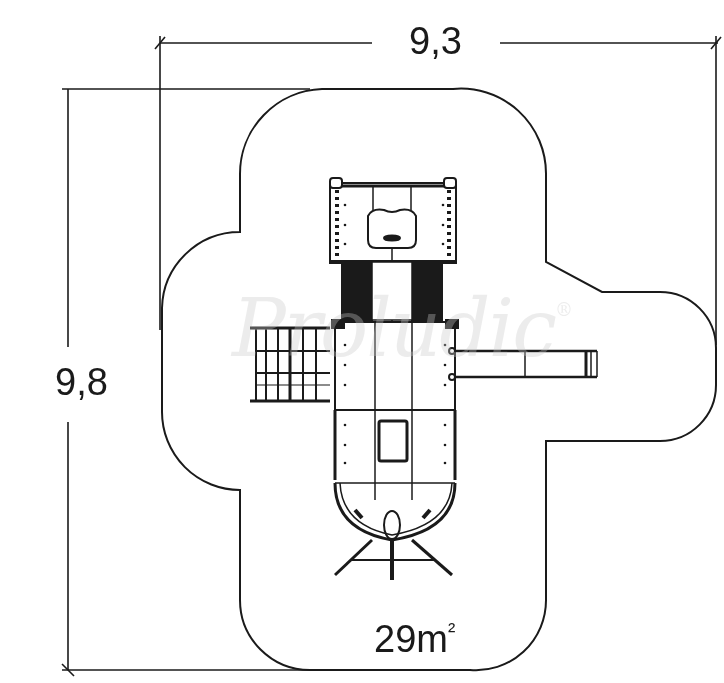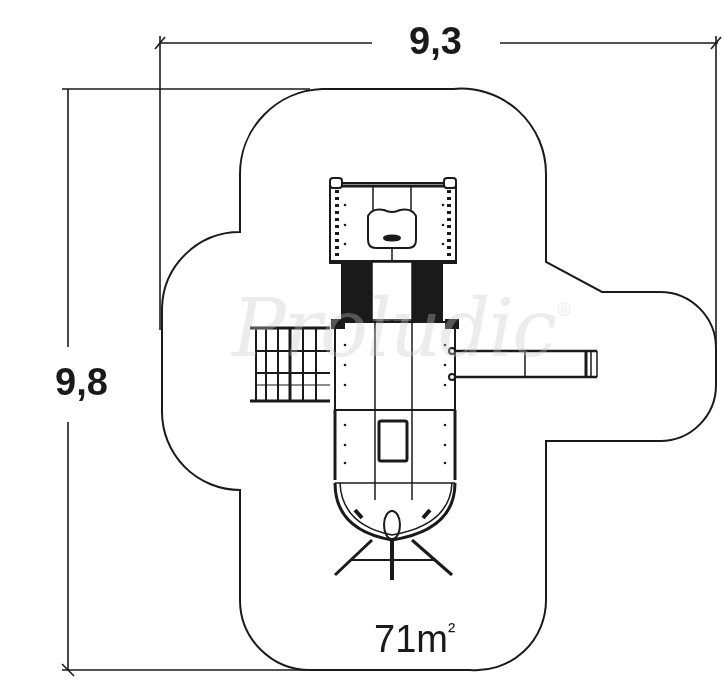--- a/index.html
+++ b/index.html
@@ -1,18 +1,18 @@
 <!DOCTYPE html>
 <html><head>
 <meta charset="utf-8">
 <style>
   html, body { margin:0; padding:0; background:#ffffff; }
   body { width:724px; height:683px; position:relative; overflow:hidden; font-family:"Liberation Sans", sans-serif; }
   #stage { position:absolute; left:0; top:0; width:724px; height:683px; }
-  .dim-label { position:absolute; font-size:38px; color:#1a1a1a; line-height:1; font-family:"Liberation Sans", sans-serif;font-weight:bold; }
+  .dim-label { position:absolute; font-size:38px; color:#1a1a1a; line-height:1; font-family:"Liberation Sans", sans-serif; }
   .area-label { position:absolute; font-size:38px; color:#1a1a1a; line-height:1; font-family:"Liberation Sans", sans-serif; }
   .sup { font-size:22px; vertical-align:14px; }
   .watermark { position:absolute; font-family:"DejaVu Serif", serif; font-style:italic; font-size:80px; color:rgba(200,200,200,0.35); left:232px; top:282px; letter-spacing:-2px; pointer-events:none; }
 </style>
 </head>
 <body>
 
 <div id="stage">
   <svg width="724" height="683" viewBox="0 0 724 683" xmlns="http://www.w3.org/2000/svg">
     <g stroke="#1a1a1a" fill="none" stroke-width="1.6">
@@ -146,15 +146,15 @@
     </g>
   </svg>
 
   <div class="watermark">
     <span>Proludic</span><span style="font-size:18px;vertical-align:40px;">®</span>
   </div>
 
   <div class="dim-label" style="left:409px; top:22px;">9,3</div>
   <div class="dim-label" style="left:55px; top:363px;">9,8</div>
   <div class="area-label" style="left:374px; top:620px;">
-    <span>71m</span><span class="sup">²</span>
+    <span>29m</span><span class="sup">²</span>
   </div>
 </div>
 
 </body></html>

